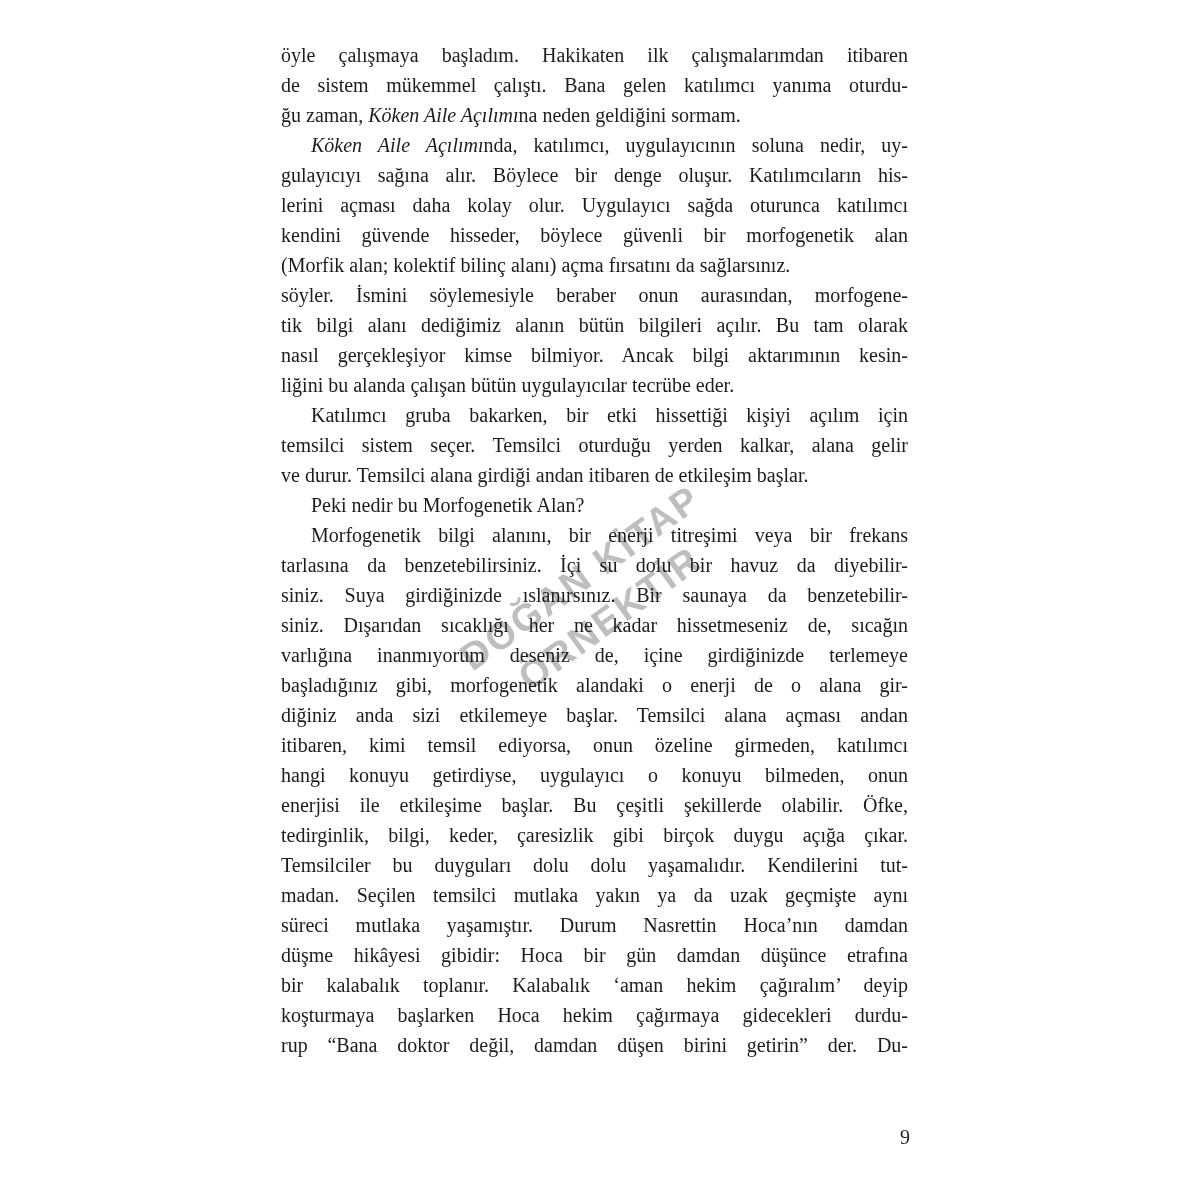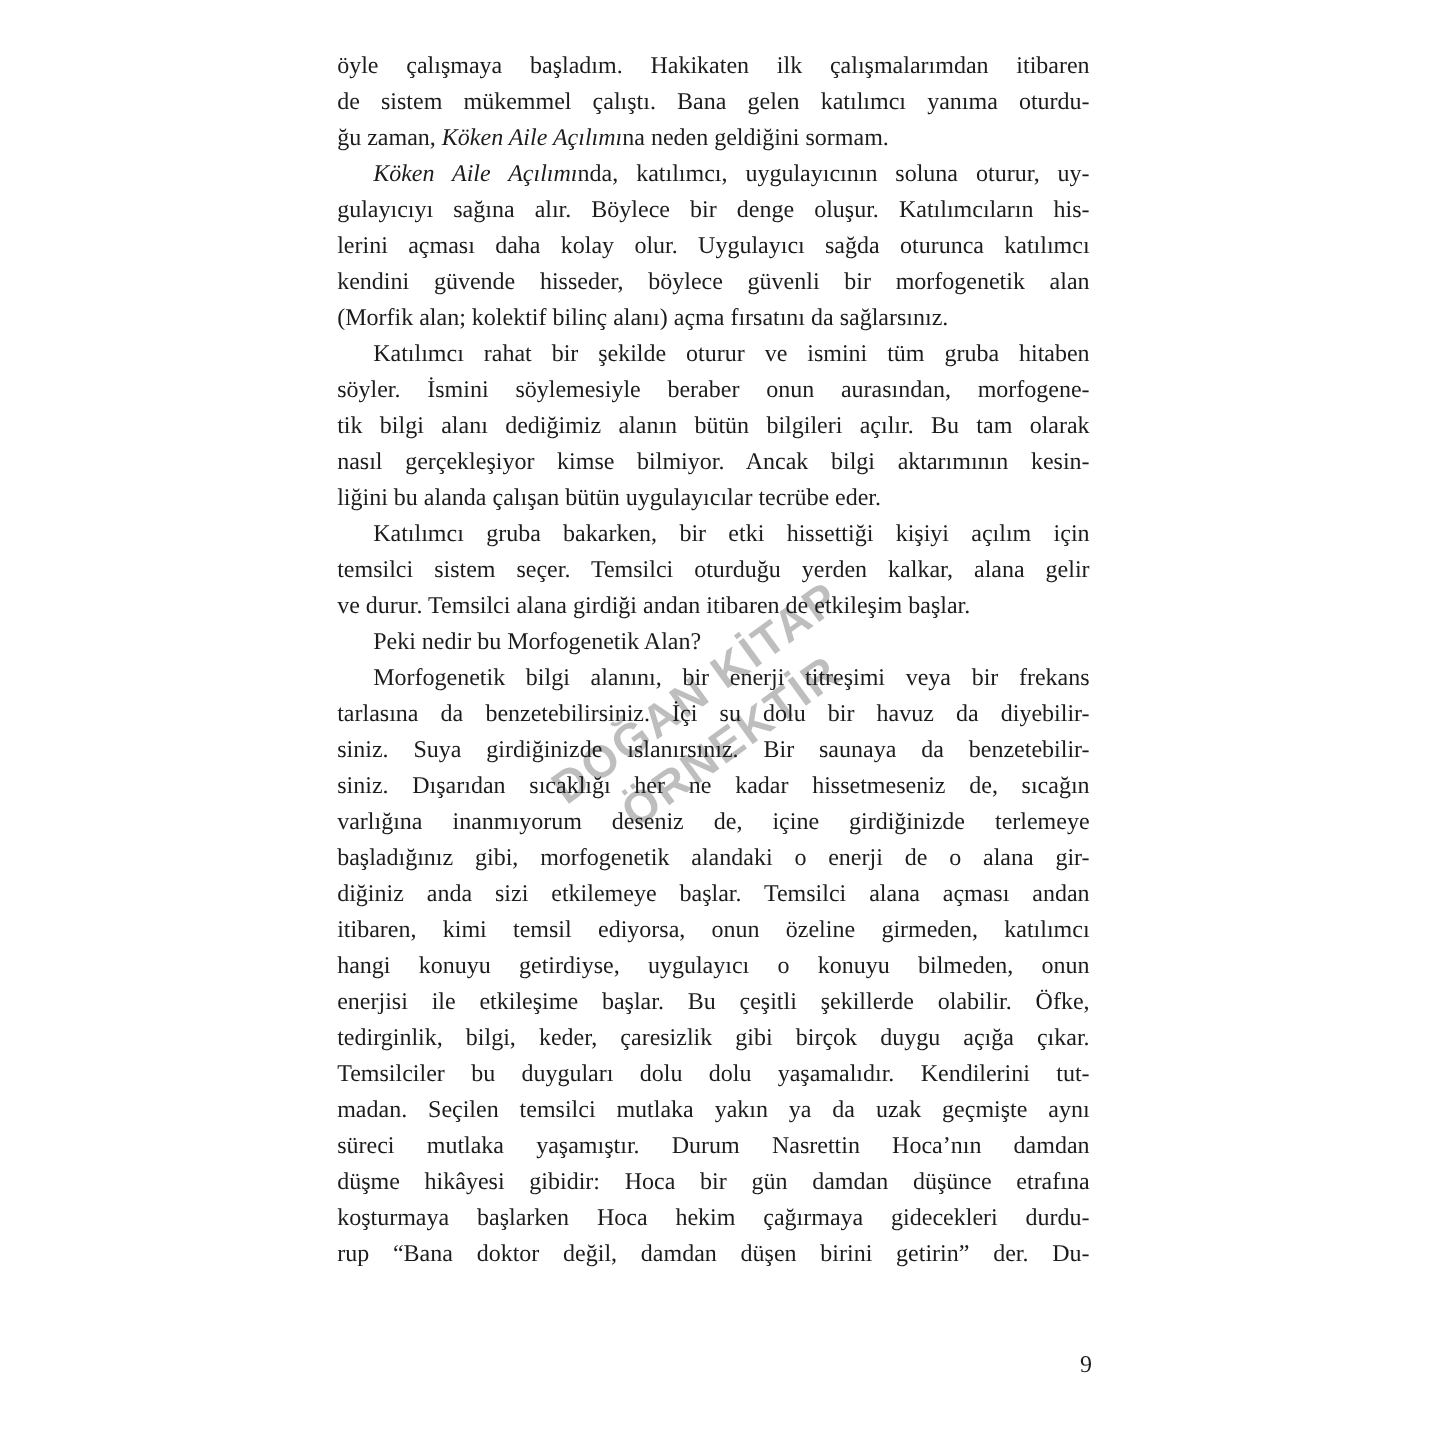--- a/index.html
+++ b/index.html
@@ -76,26 +76,25 @@
 
   <div class="watermark">
     <div>DOĞAN KİTAP</div>
     <div>ÖRNEKTİR</div>
   </div>
 
   <div class="text-block" id="text-block">
       <div class="text-line"><span>öyle çalışmaya başladım. Hakikaten ilk çalışmalarımdan itibaren</span></div>
       <div class="text-line"><span>de sistem mükemmel çalıştı. Bana gelen katılımcı yanıma oturdu-</span></div>
       <div class="text-line left"><span>ğu zaman, </span><em>Köken Aile Açılımı</em><span>na neden geldiğini sormam.</span></div>
-      <div class="text-line indent"><em>Köken Aile Açılımı</em><span>nda, katılımcı, uygulayıcının soluna oturur, uy-</span></div>
+      <div class="text-line indent"><em>Köken Aile Açılımı</em><span>nda, katılımcı, uygulayıcının soluna nedir, uy-</span></div>
       <div class="text-line"><span>gulayıcıyı sağına alır. Böylece bir denge oluşur. Katılımcıların his-</span></div>
       <div class="text-line"><span>lerini açması daha kolay olur. Uygulayıcı sağda oturunca katılımcı</span></div>
       <div class="text-line"><span>kendini güvende hisseder, böylece güvenli bir morfogenetik alan</span></div>
       <div class="text-line left"><span>(Morfik alan; kolektif bilinç alanı) açma fırsatını da sağlarsınız.</span></div>
-      <div class="text-line indent"><span>Katılımcı rahat bir şekilde oturur ve ismini tüm gruba hitaben</span></div>
       <div class="text-line"><span>söyler. İsmini söylemesiyle beraber onun aurasından, morfogene-</span></div>
       <div class="text-line"><span>tik bilgi alanı dediğimiz alanın bütün bilgileri açılır. Bu tam olarak</span></div>
       <div class="text-line"><span>nasıl gerçekleşiyor kimse bilmiyor. Ancak bilgi aktarımının kesin-</span></div>
       <div class="text-line left"><span>liğini bu alanda çalışan bütün uygulayıcılar tecrübe eder.</span></div>
       <div class="text-line indent"><span>Katılımcı gruba bakarken, bir etki hissettiği kişiyi açılım için</span></div>
       <div class="text-line"><span>temsilci sistem seçer. Temsilci oturduğu yerden kalkar, alana gelir</span></div>
       <div class="text-line left"><span>ve durur. Temsilci alana girdiği andan itibaren de etkileşim başlar.</span></div>
       <div class="text-line left indent"><span>Peki nedir bu Morfogenetik Alan?</span></div>
       <div class="text-line indent"><span>Morfogenetik bilgi alanını, bir enerji titreşimi veya bir frekans</span></div>
       <div class="text-line"><span>tarlasına da benzetebilirsiniz. İçi su dolu bir havuz da diyebilir-</span></div>
@@ -105,19 +104,20 @@
       <div class="text-line"><span>başladığınız gibi, morfogenetik alandaki o enerji de o alana gir-</span></div>
       <div class="text-line"><span>diğiniz anda sizi etkilemeye başlar. Temsilci alana açması andan</span></div>
       <div class="text-line"><span>itibaren, kimi temsil ediyorsa, onun özeline girmeden, katılımcı</span></div>
       <div class="text-line"><span>hangi konuyu getirdiyse, uygulayıcı o konuyu bilmeden, onun</span></div>
       <div class="text-line"><span>enerjisi ile etkileşime başlar. Bu çeşitli şekillerde olabilir. Öfke,</span></div>
       <div class="text-line"><span>tedirginlik, bilgi, keder, çaresizlik gibi birçok duygu açığa çıkar.</span></div>
       <div class="text-line"><span>Temsilciler bu duyguları dolu dolu yaşamalıdır. Kendilerini tut-</span></div>
       <div class="text-line"><span>madan. Seçilen temsilci mutlaka yakın ya da uzak geçmişte aynı</span></div>
       <div class="text-line"><span>süreci mutlaka yaşamıştır. Durum Nasrettin Hoca’nın damdan</span></div>
       <div class="text-line"><span>düşme hikâyesi gibidir: Hoca bir gün damdan düşünce etrafına</span></div>
+      <div class="text-line"><span>bir kalabalık toplanır. Kalabalık ‘aman hekim çağıralım’ deyip</span></div>
       <div class="text-line"><span>koşturmaya başlarken Hoca hekim çağırmaya gidecekleri durdu-</span></div>
       <div class="text-line"><span>rup “Bana doktor değil, damdan düşen birini getirin” der. Du-</span></div>
     </div>
 
   <div class="page-number">9</div>
 
 </div>
 
 </body></html>

